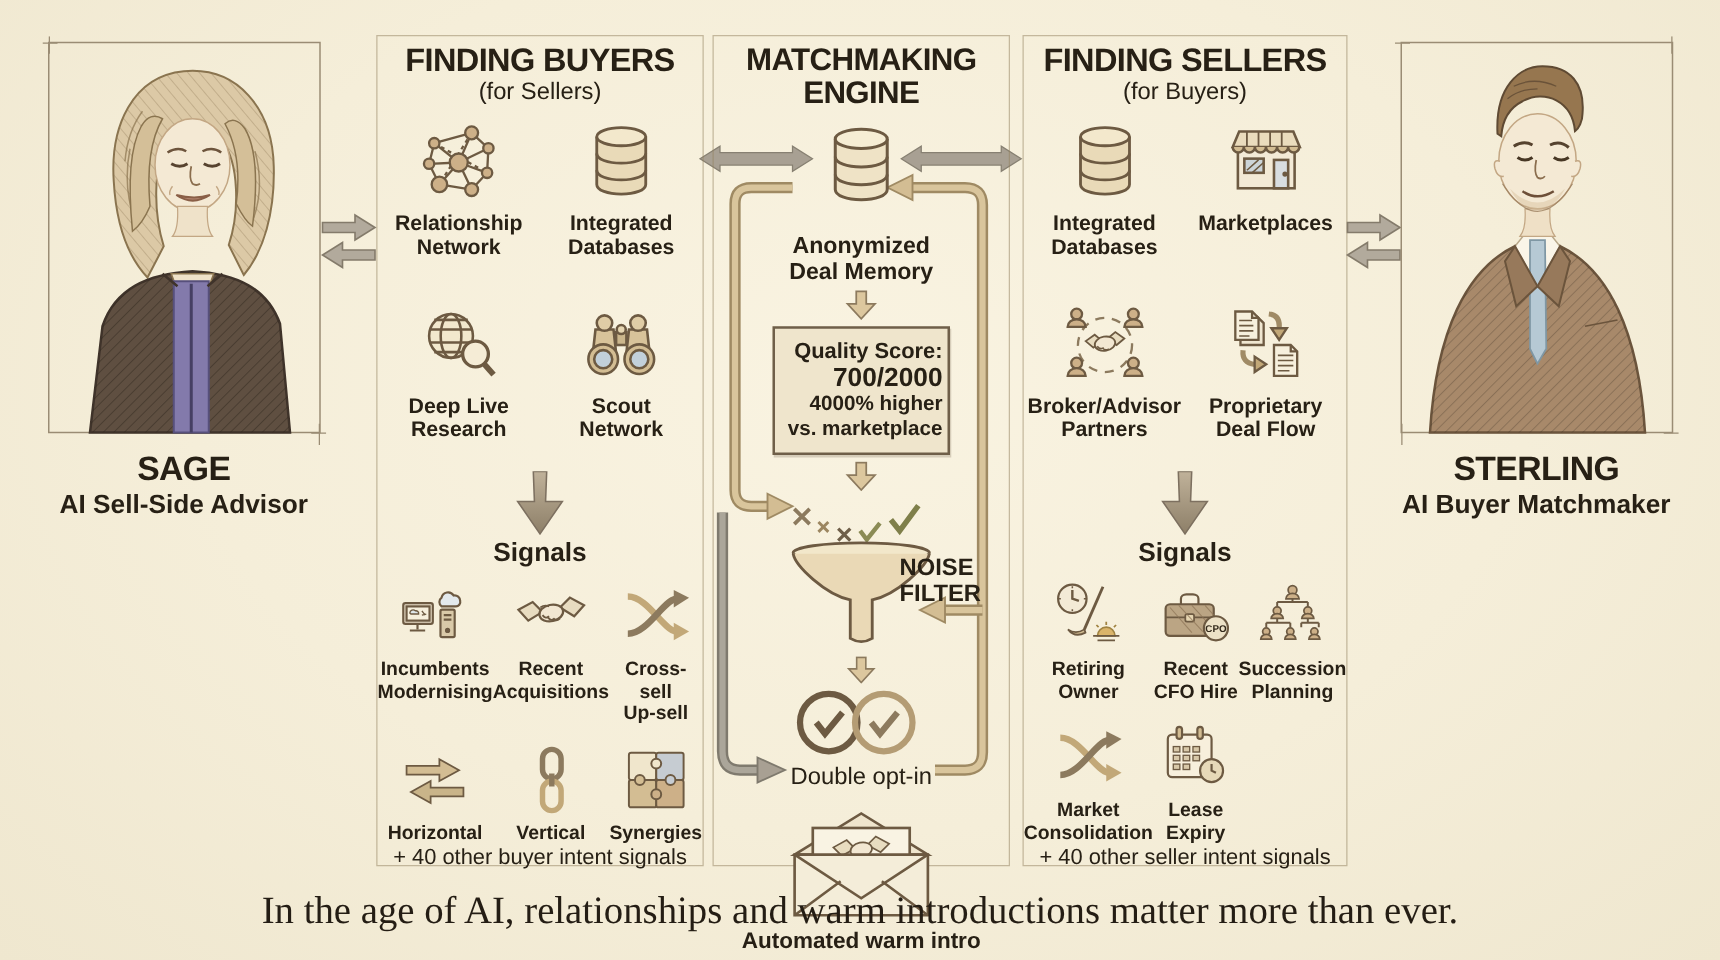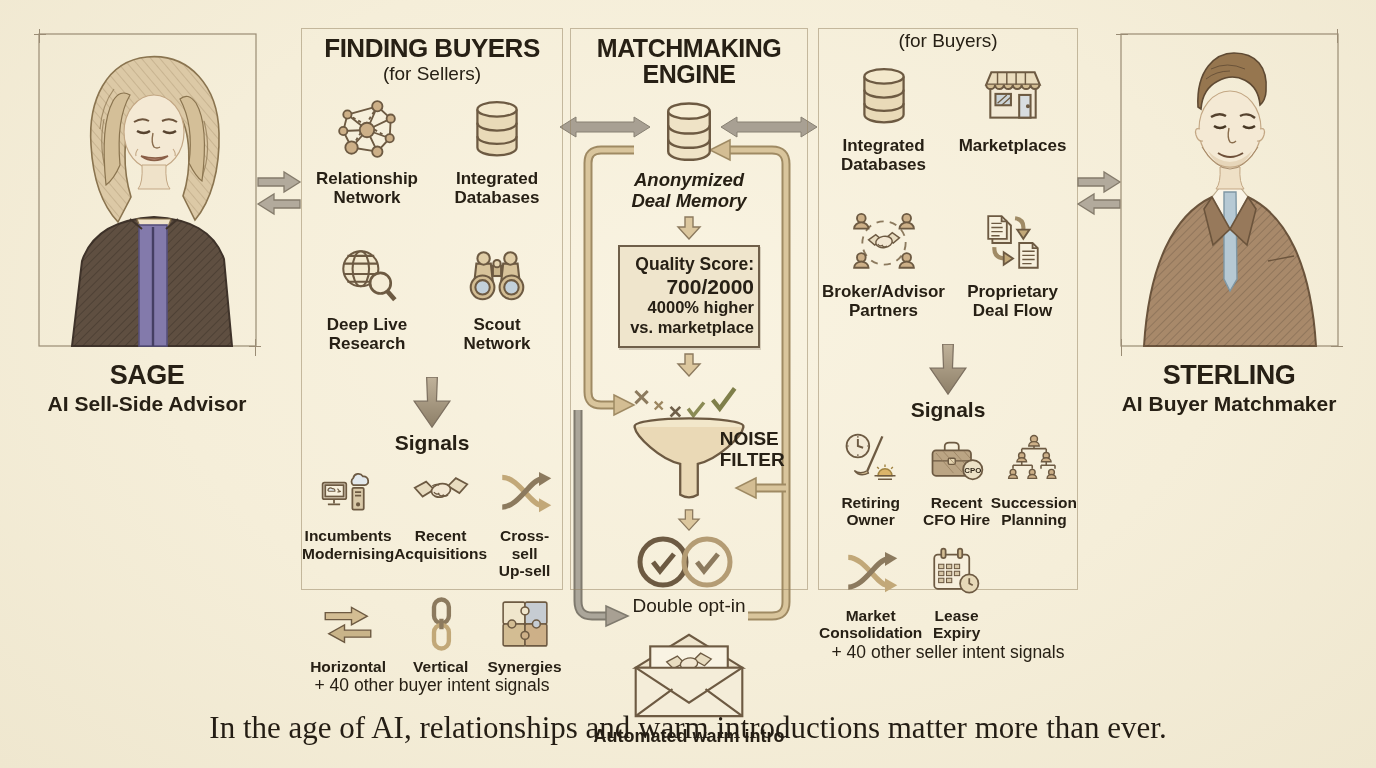--- a/index.html
+++ b/index.html
@@ -2,42 +2,42 @@
 <html><head>
 <meta charset="utf-8">
 <style>
   * { margin:0; padding:0; box-sizing:border-box; }
   html,body { background:#efe9d5; }
   body { font-family:"Liberation Sans","DejaVu Sans",sans-serif; color:#272015; }
   .canvas { position:relative; width:1376px; height:768px; margin:0 auto; overflow:hidden;
             background:radial-gradient(ellipse at 50% 40%, #f9f3e1 0%, #f5eed9 55%, #efe7cf 100%); }
 
   
-  .col { position:absolute; top:28px; height:562px; border:1px solid rgba(146,127,94,.5);
+  .col { position:absolute; top:28px; height:665px; border:1px solid rgba(146,127,94,.5);
          display:flex; flex-direction:column; align-items:center; z-index:2; }
   .col-buyers  { left:301px; width:262px; }
   .col-engine  { left:570px; width:238px; }
   .col-sellers { left:818px; width:260px; }
 
   .col-title { font-size:26px; font-weight:800; letter-spacing:-.5px; margin-top:6px; line-height:1.05; text-align:center; }
   .col-sub   { font-size:19px; font-weight:400; margin-top:1px; }
   .ml { white-space:pre-line; }
 
   .grid2 { display:grid; grid-template-columns:1fr 1fr; width:100%; margin-top:12px; row-gap:36px; }
   .grid3 { display:grid; grid-template-columns:1fr 1fr 1fr; width:100%; margin-top:10px; row-gap:16px; }
   .cell { display:flex; flex-direction:column; align-items:center; }
   .cell .lbl { font-size:17px; font-weight:700; line-height:1.12; text-align:center; margin-top:6px; }
   .grid3 .cell .lbl { font-size:15.5px; }
   .icon { display:flex; align-items:center; justify-content:center; }
 
   .signals-title { font-size:21px; font-weight:800; margin-top:2px; }
   .col-footer { font-size:17.5px; font-weight:400; margin-top:auto; margin-bottom:16px; }
 
   
-  .mem-lbl { font-size:18.5px; font-weight:700; line-height:1.15; text-align:center; margin-top:1px;font-style:italic; }
+  .mem-lbl { font-size:18.5px; font-weight:700; line-height:1.15; text-align:center; margin-top:17px; }
   .qbox { width:142px; margin-top:5px; border:2px solid #6f5f49; background:#efe5cc;
           text-align:right; padding:7px 4px 8px; box-shadow:1px 2px 0 rgba(110,95,70,.25); }
   .qbox .q1 { font-size:17.5px; font-weight:800; }
   .qbox .q2 { font-size:21px;  font-weight:800; line-height:1.1; }
   .qbox .q3, .qbox .q4 { font-size:16.5px; font-weight:700; line-height:1.2; }
   .funnel-wrap { position:relative; width:100%; display:flex; justify-content:center; }
   .noise-lbl { position:absolute; left:63%; top:52px; font-size:19px; font-weight:800; line-height:1.1; text-align:left; }
   .optin-lbl { font-size:19px; font-weight:400; margin-top:4px; }
   .intro-lbl { font-size:18px; font-weight:700; margin-top:4px; }
 
@@ -372,20 +372,21 @@
         <ellipse cx="65" cy="38" rx="9" ry="6" fill="#f2e7d2" stroke-width="1.4" transform="rotate(-12 65 38)"></ellipse>
         <polygon points="10,42 120,42 120,92 10,92" fill="#f4edd9"></polygon>
         <path d="M10,42 L65,78 L120,42"></path>
         <path d="M10,92 L48,64 M120,92 L82,64"></path>
       </svg>
     </span>
     <div class="intro-lbl">Automated warm intro</div>
   </div>
 
   <div class="col col-sellers">
+    <div class="col-title">FINDING SELLERS</div>
     <div class="col-sub">(for Buyers)</div>
 
     <div class="grid2">
       <div class="cell">
         <span class="icon">
           <svg viewBox="0 0 64 64" width="66" height="66" stroke="#6d5a42" stroke-width="2.2" fill="none">
             <path d="M13,12 v37 c0,4.5 8.5,7.5 19,7.5 s19,-3 19,-7.5 v-37" fill="#e9dab8"></path>
             <path d="M13,25 c0,4.5 8.5,7.5 19,7.5 s19,-3 19,-7.5 M13,38 c0,4.5 8.5,7.5 19,7.5 s19,-3 19,-7.5"></path>
             <ellipse cx="32" cy="12" rx="19" ry="7" fill="#f3e8cc"></ellipse>
           </svg>

